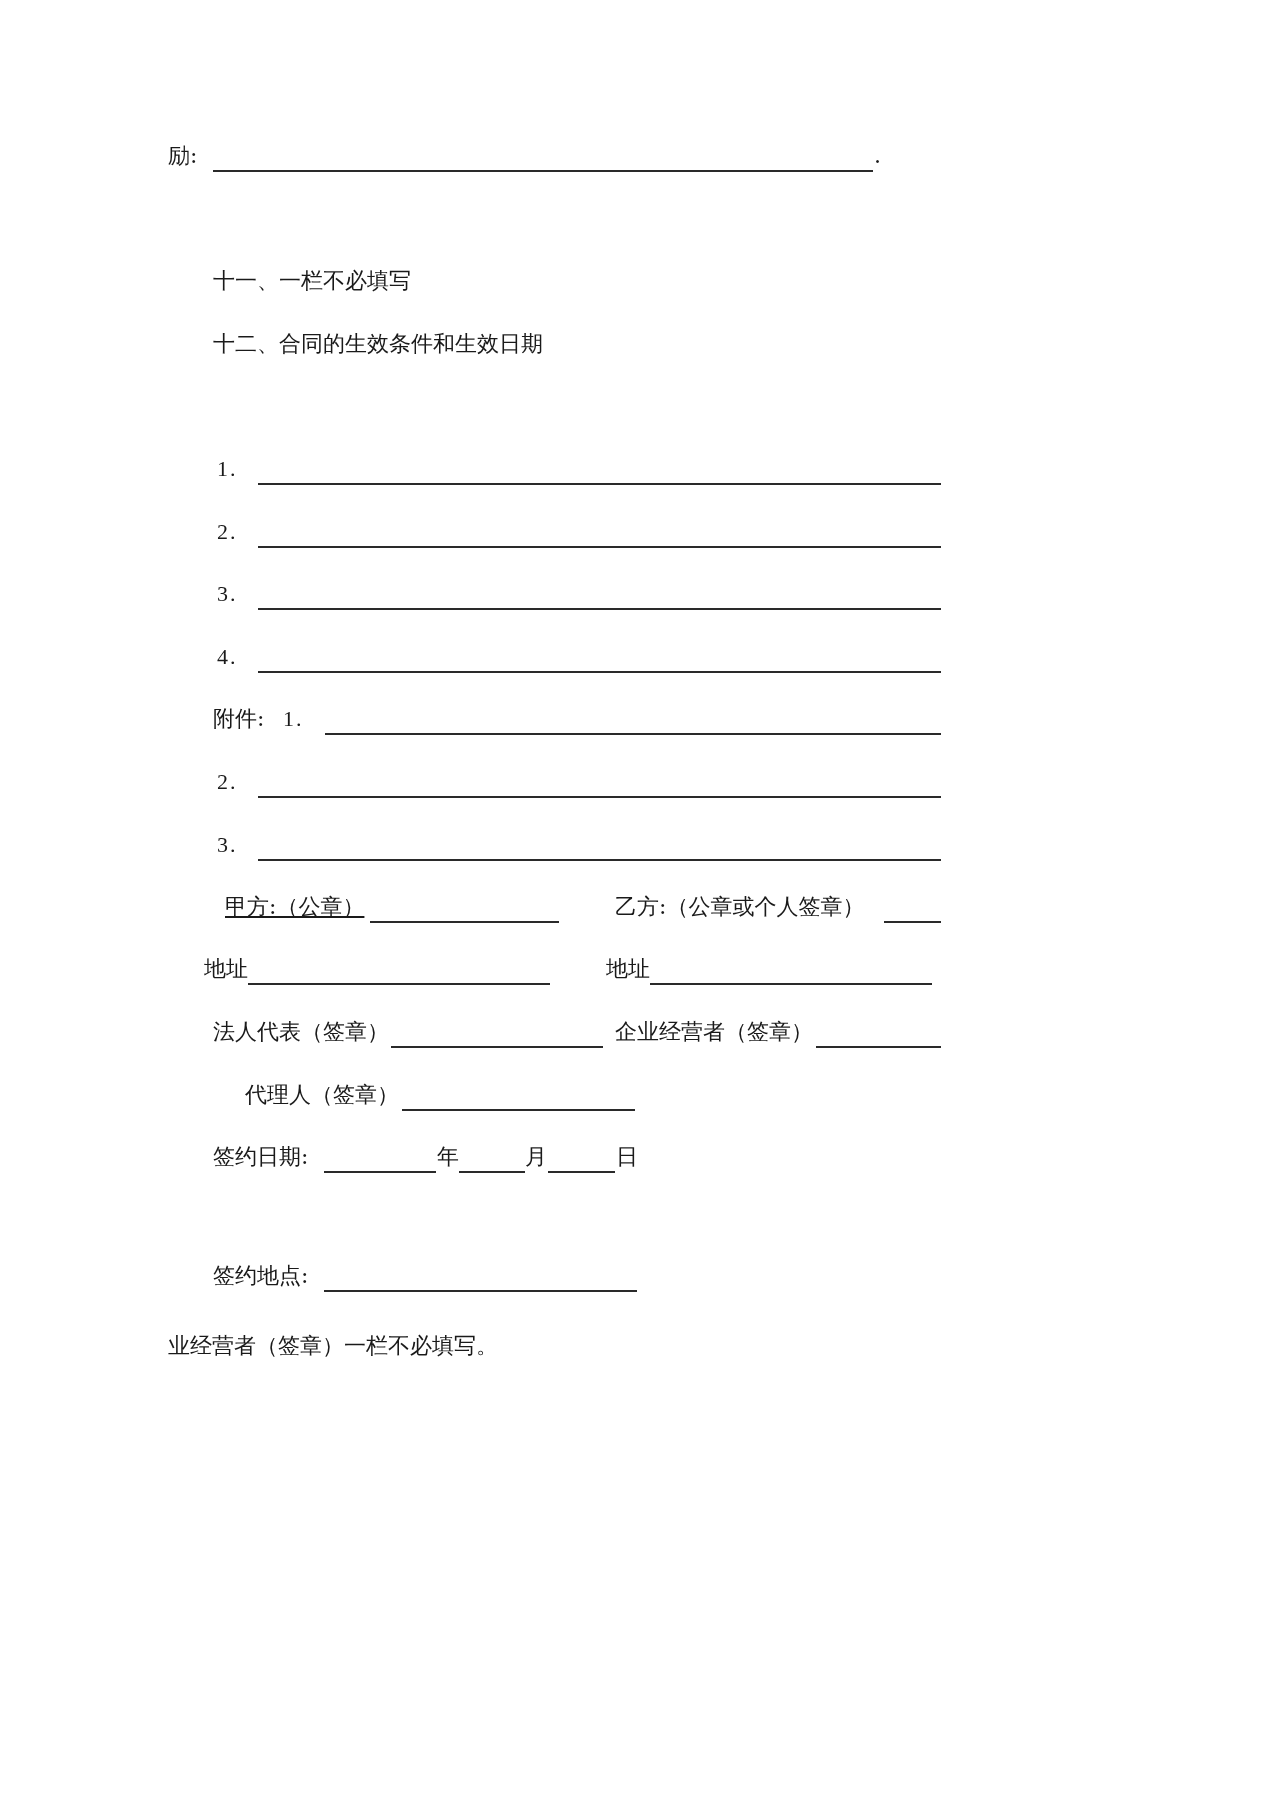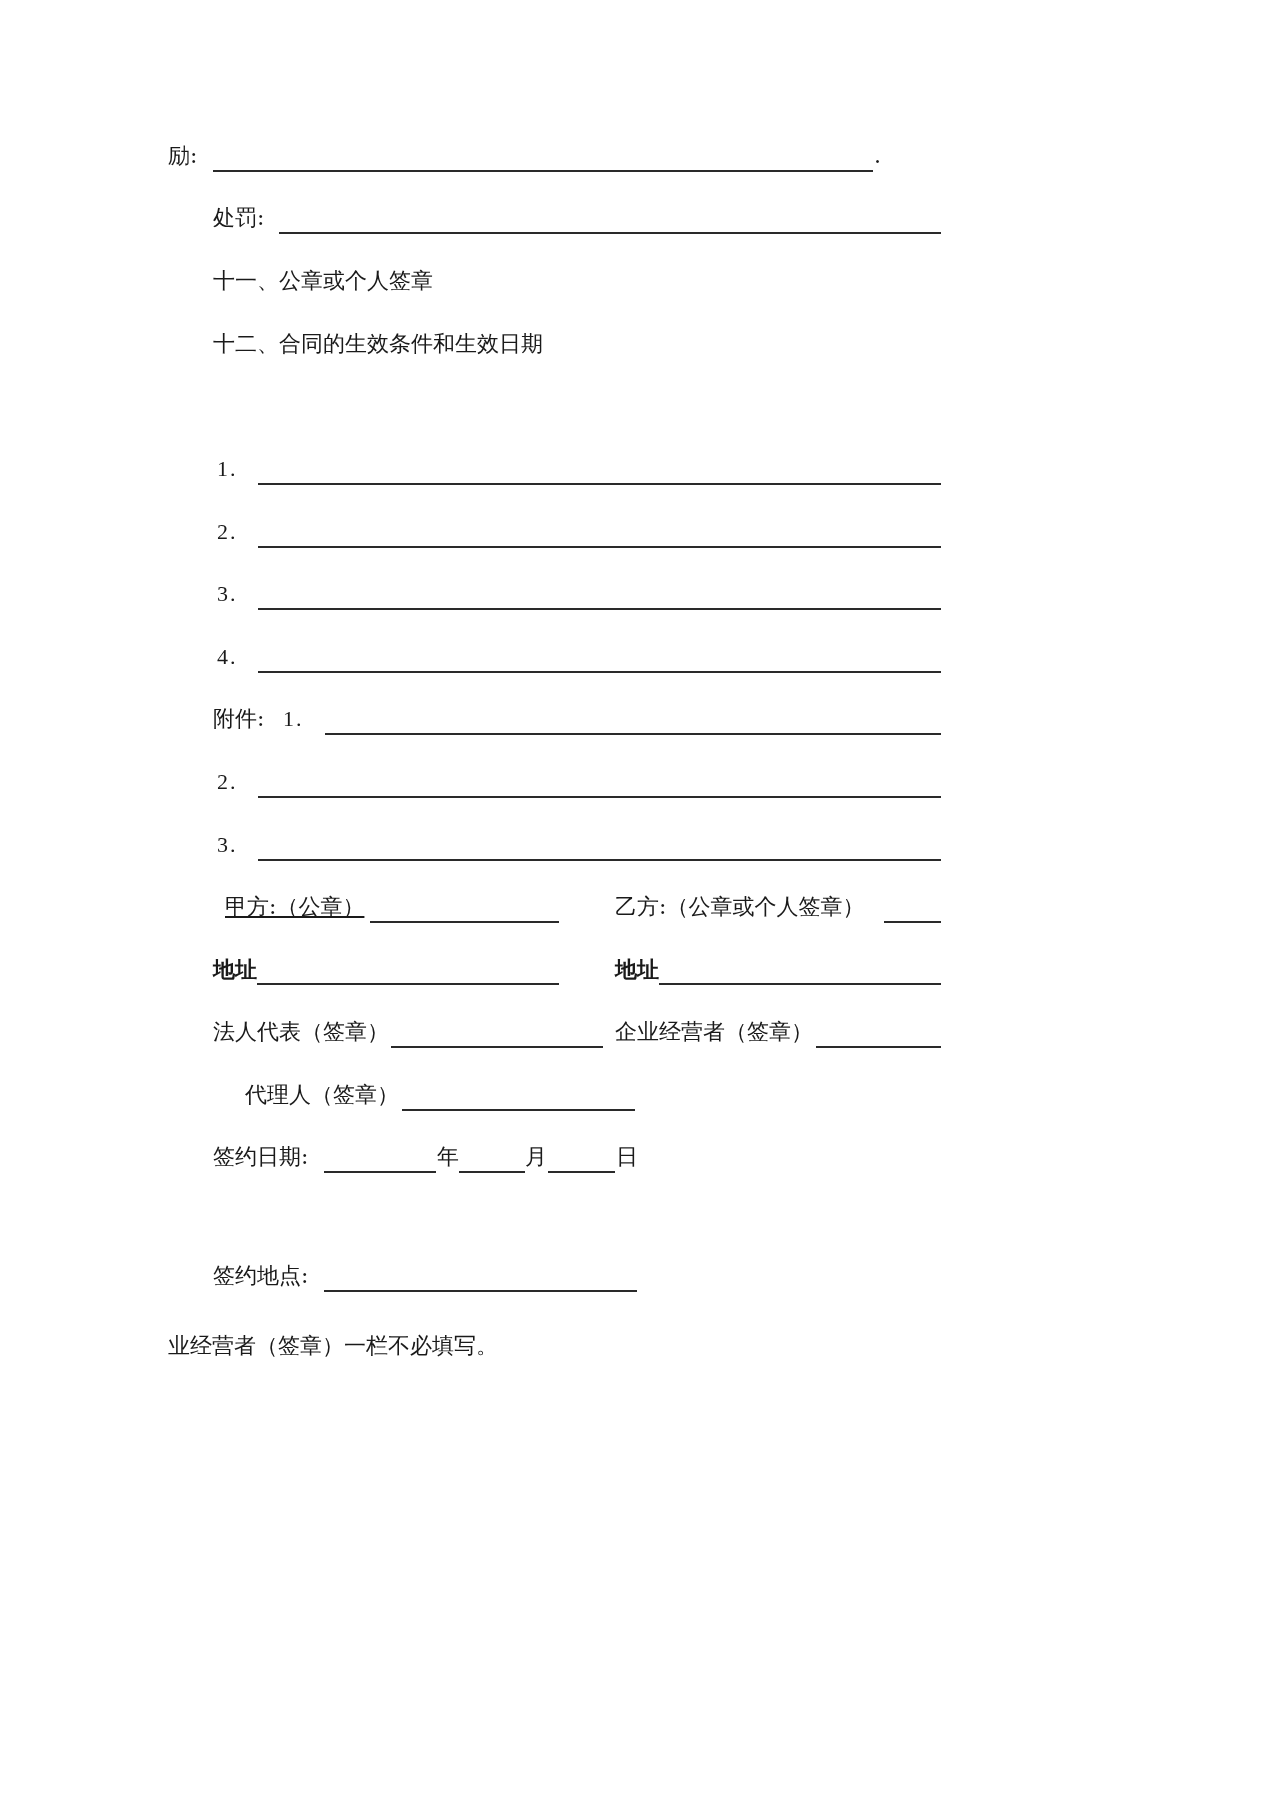--- a/index.html
+++ b/index.html
@@ -50,27 +50,23 @@
 <body>
 
 <div class="page">
 
   <div class="row" style="left:168px; top:140px; width:760px;">
     <span class="lbl" style="left:0;">励:</span>
     <span class="line" style="left:45px; width:660px;"></span>
     <span class="lbl" style="left:706px;">.</span>
   </div>
 
-  <div class="row" style="left:213px; top:202px; width:728px;">
-    <span class="lbl" style="left:0;">处罚:</span>
-    <span class="line" style="left:66px; width:662px;"></span>
-  </div>
 
   <div class="row" style="left:213px; top:265px; width:700px;">
-    <span class="lbl" style="left:0;">十一、公章或个人签章</span>
+    <span class="lbl" style="left:0;">十一、一栏不必填写</span>
   </div>
   <div class="row" style="left:213px; top:328px; width:700px;">
     <span class="lbl" style="left:0;">十二、合同的生效条件和生效日期</span>
   </div>
 
   <div class="row" style="left:213px; top:453px; width:728px;">
     <span class="lbl num" style="left:4px;">1.</span>
     <span class="line" style="left:45px; width:683px;"></span>
   </div>
   <div class="row" style="left:213px; top:516px; width:728px;">
@@ -100,21 +96,21 @@
     <span class="line" style="left:45px; width:683px;"></span>
   </div>
 
   <div class="row" style="left:213px; top:891px; width:728px;">
     <span class="lbl" style="left:12px;text-decoration:underline;">甲方:（公章）</span>
     <span class="line" style="left:157px; width:189px;"></span>
     <span class="lbl" style="left:402px;">乙方:（公章或个人签章）</span>
     <span class="line" style="left:671px; width:57px;"></span>
   </div>
 
-  <div class="row" style="left:213px; top:953px; width:728px;font-weight:bold;">
+  <div class="row" style="left:204px; top:953px; width:728px;">
     <span class="lbl" style="left:0;">地址</span>
     <span class="line" style="left:44px; width:302px;"></span>
     <span class="lbl" style="left:402px;">地址</span>
     <span class="line" style="left:446px; width:282px;"></span>
   </div>
 
   <div class="row" style="left:213px; top:1016px; width:728px;">
     <span class="lbl" style="left:0;">法人代表（签章）</span>
     <span class="line" style="left:178px; width:212px;"></span>
     <span class="lbl" style="left:402px;">企业经营者（签章）</span>

